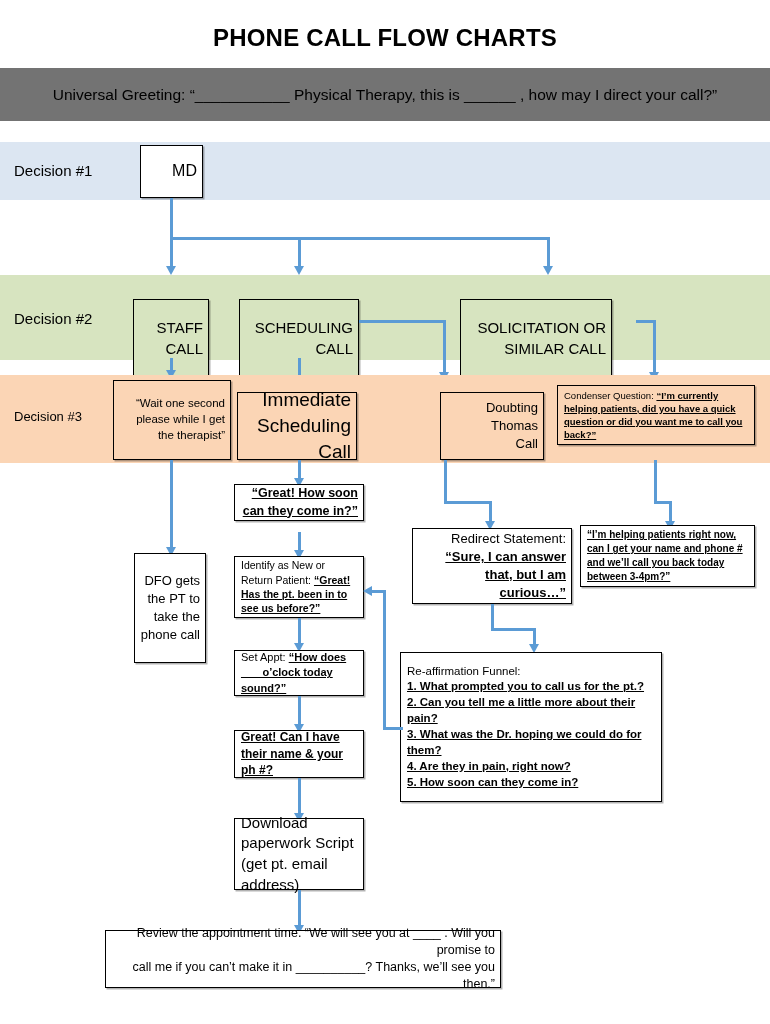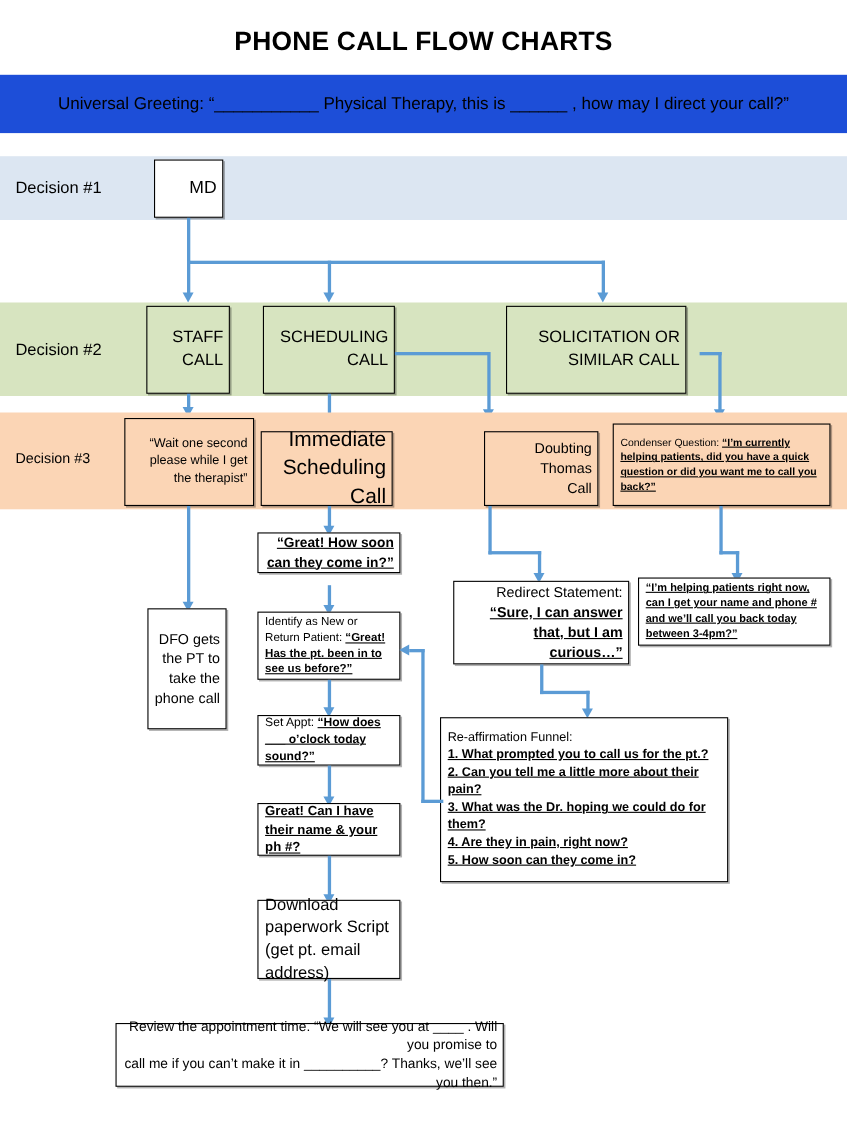--- a/index.html
+++ b/index.html
@@ -30,21 +30,21 @@
     font-weight: bold;
     letter-spacing: 0.2px;
     font-family: "Liberation Sans", sans-serif;
   }
   
   .band {
     position: absolute;
     left: 0;
     width: 770px;
   }
-  .band-greeting { top: 68px; height: 53px; background: #1d4ed8; }
+  .band-greeting { top: 68px; height: 53px; background: #737373; }
   .band-d1       { top: 142px; height: 58px; background: #dce6f2; }
   .band-d2       { top: 275px; height: 85px; background: #d7e4c0; }
   .band-d3       { top: 375px; height: 88px; background: #fbd5b5; }
 
   .band-label {
     position: absolute;
     font-size: 15px;
     font-family: "Liberation Sans", sans-serif;
     white-space: nowrap;
   }
@@ -67,21 +67,21 @@
     background: transparent;
     display: flex;
     align-items: center;
     justify-content: center;
     text-align: right;
     line-height: 1.38;
     font-family: "Liberation Sans", sans-serif;
     box-shadow: 1.5px 1.5px 0 rgba(0,0,0,0.30);
   }
   .node.white { background: #ffffff; }
-  .node.green { background: #d7e4c0; }
+  .node.green { background: #d7e4c0; margin-top: 21px; }
   .node.orange{ background: #fbd5b5; }
   .node .inner { padding: 0 5px; width: 100%; }
   .node.left  { text-align: left; justify-content: flex-start; }
   .node.left .inner { padding: 0 6px; }
 
   .u { text-decoration: underline; font-weight: bold; }
   .plain { font-weight: normal; }
 
   
   .conn {
@@ -142,21 +142,21 @@
     </div>
   </div>
 
   <div class="node green" style="left:239px; top:278px; width:120px; height:80px; font-size:15px;">
     <div class="inner">
       <div>SCHEDULING</div>
       <div>CALL</div>
     </div>
   </div>
 
-  <div class="node green" style="left:460px; top:278px; width:164px; height:80px; font-size:15px;">
+  <div class="node green" style="left:460px; top:278px; width:152px; height:80px; font-size:15px;">
     <div class="inner">
       <div>SOLICITATION OR</div>
       <div>SIMILAR CALL</div>
     </div>
   </div>
 
   <div class="conn v" style="left:170px; top:358px; height:13px;"></div>
   <div class="arrow-down" style="left:165.5px; top:370px;"></div>
 
   <div class="conn v" style="left:298px; top:358px; height:20px;"></div>
@@ -184,21 +184,21 @@
     </div>
   </div>
 
   <div class="node orange" style="left:392px; top:392px; width:104px; height:68px; font-size:13px;margin-left:48px;">
     <div class="inner">
       <div>Doubting Thomas</div>
       <div>Call</div>
     </div>
   </div>
 
-  <div class="node orange left" style="left:557px; top:385px; width:198px; height:75px; font-size:9.5px;">
+  <div class="node orange left" style="left:557px; top:385px; width:198px; height:60px; font-size:9.5px;">
     <div class="inner">
       <span class="plain">Condenser Question: </span><span class="u">“I’m currently helping patients, did you have a quick question or did you want me to call you back?”</span>
     </div>
   </div>
 
   <div class="conn v" style="left:170px; top:460px; height:88px;"></div>
   <div class="arrow-down" style="left:165.5px; top:547px;"></div>
 
   <div class="conn v" style="left:298px; top:460px; height:19px;"></div>
   <div class="arrow-down" style="left:293.5px; top:478px;"></div>
@@ -281,20 +281,20 @@
       <div class="u">4. Are they in pain, right now?</div>
       <div class="u">5. How soon can they come in?</div>
     </div>
   </div>
 
   <div class="conn h" style="left:383px; top:727px; width:20px;"></div>
   <div class="conn v" style="left:383px; top:590px; height:140px;"></div>
   <div class="conn h" style="left:372px; top:590px; width:14px;"></div>
   <div class="arrow-left" style="left:363px; top:586px;"></div>
 
-  <div class="node white" style="left:105px; top:930px; width:353px; height:58px; font-size:12.5px;">
+  <div class="node white" style="left:105px; top:930px; width:396px; height:58px; font-size:12.5px;">
     <div class="inner">
       <div>Review the appointment time.  “We will see you at ____ .  Will you promise to</div>
       <div>call me if you can’t make it in __________? Thanks, we’ll see you then.”</div>
     </div>
   </div>
 
 </div>
 
 </body></html>

